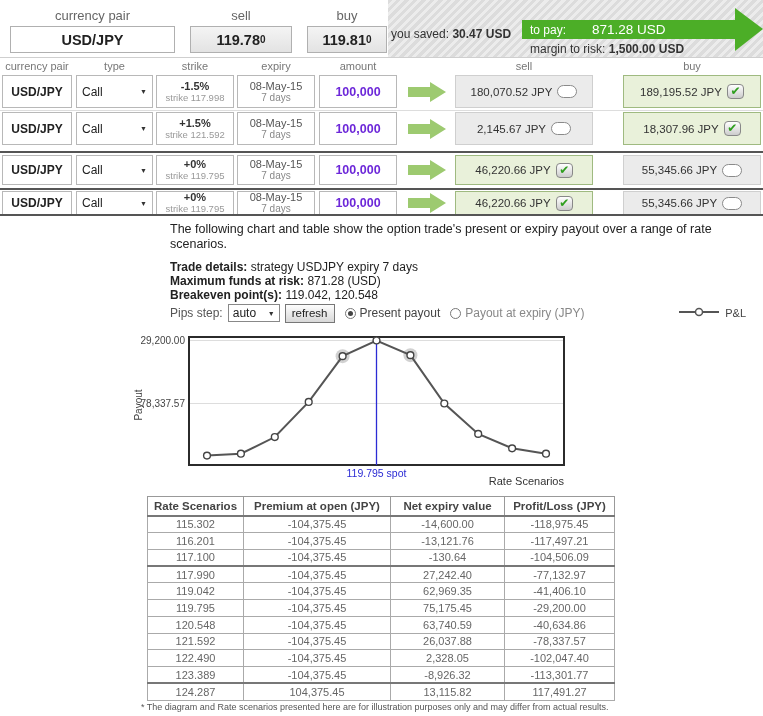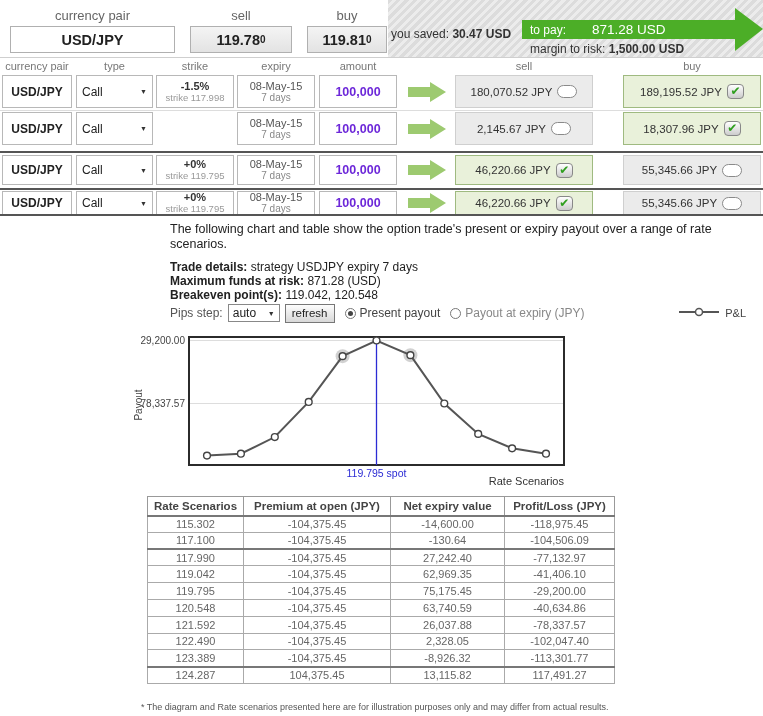--- a/index.html
+++ b/index.html
@@ -165,20 +165,24 @@
           <span>189,195.52 JPY</span>
           <span class="toggle-on">✔</span>
         </div>
       </div>
       <div class="leg-row" style="top: 112px; height: 33px;">
         <div class="lcell pair">USD/JPY</div>
         <div class="lcell type">
           <span>Call</span>
           <span class="chev">▼</span>
         </div>
+        <div class="lcell strike">
+          <div class="strike-pct">+1.5%</div>
+          <div class="strike-val">strike 121.592</div>
+        </div>
         <div class="lcell expiry">
           <div class="exp-d">08-May-15</div>
           <div class="exp-t">7 days</div>
         </div>
         <div class="lcell amount">100,000</div>
         <div class="arrow-ic"><svg width="38" height="20">
             <polygon points="0,5 22,5 22,0 38,10 22,20 22,15 0,15" fill="#9dca70"></polygon>
           </svg></div>
         <div class="pricecell sellc cell-gray">
           <span>2,145.67 JPY</span>
@@ -320,20 +324,26 @@
         </tr>
       </thead>
     <tbody>
         <tr>
           <td>115.302</td>
           <td>-104,375.45</td>
           <td>-14,600.00</td>
           <td>-118,975.45</td>
         </tr>
         <tr>
+          <td>116.201</td>
+          <td>-104,375.45</td>
+          <td>-13,121.76</td>
+          <td>-117,497.21</td>
+        </tr>
+        <tr>
           <td>117.100</td>
           <td>-104,375.45</td>
           <td>-130.64</td>
           <td>-104,506.09</td>
         </tr>
         <tr class="gbreak">
           <td>117.990</td>
           <td>-104,375.45</td>
           <td>27,242.40</td>
           <td>-77,132.97</td>

